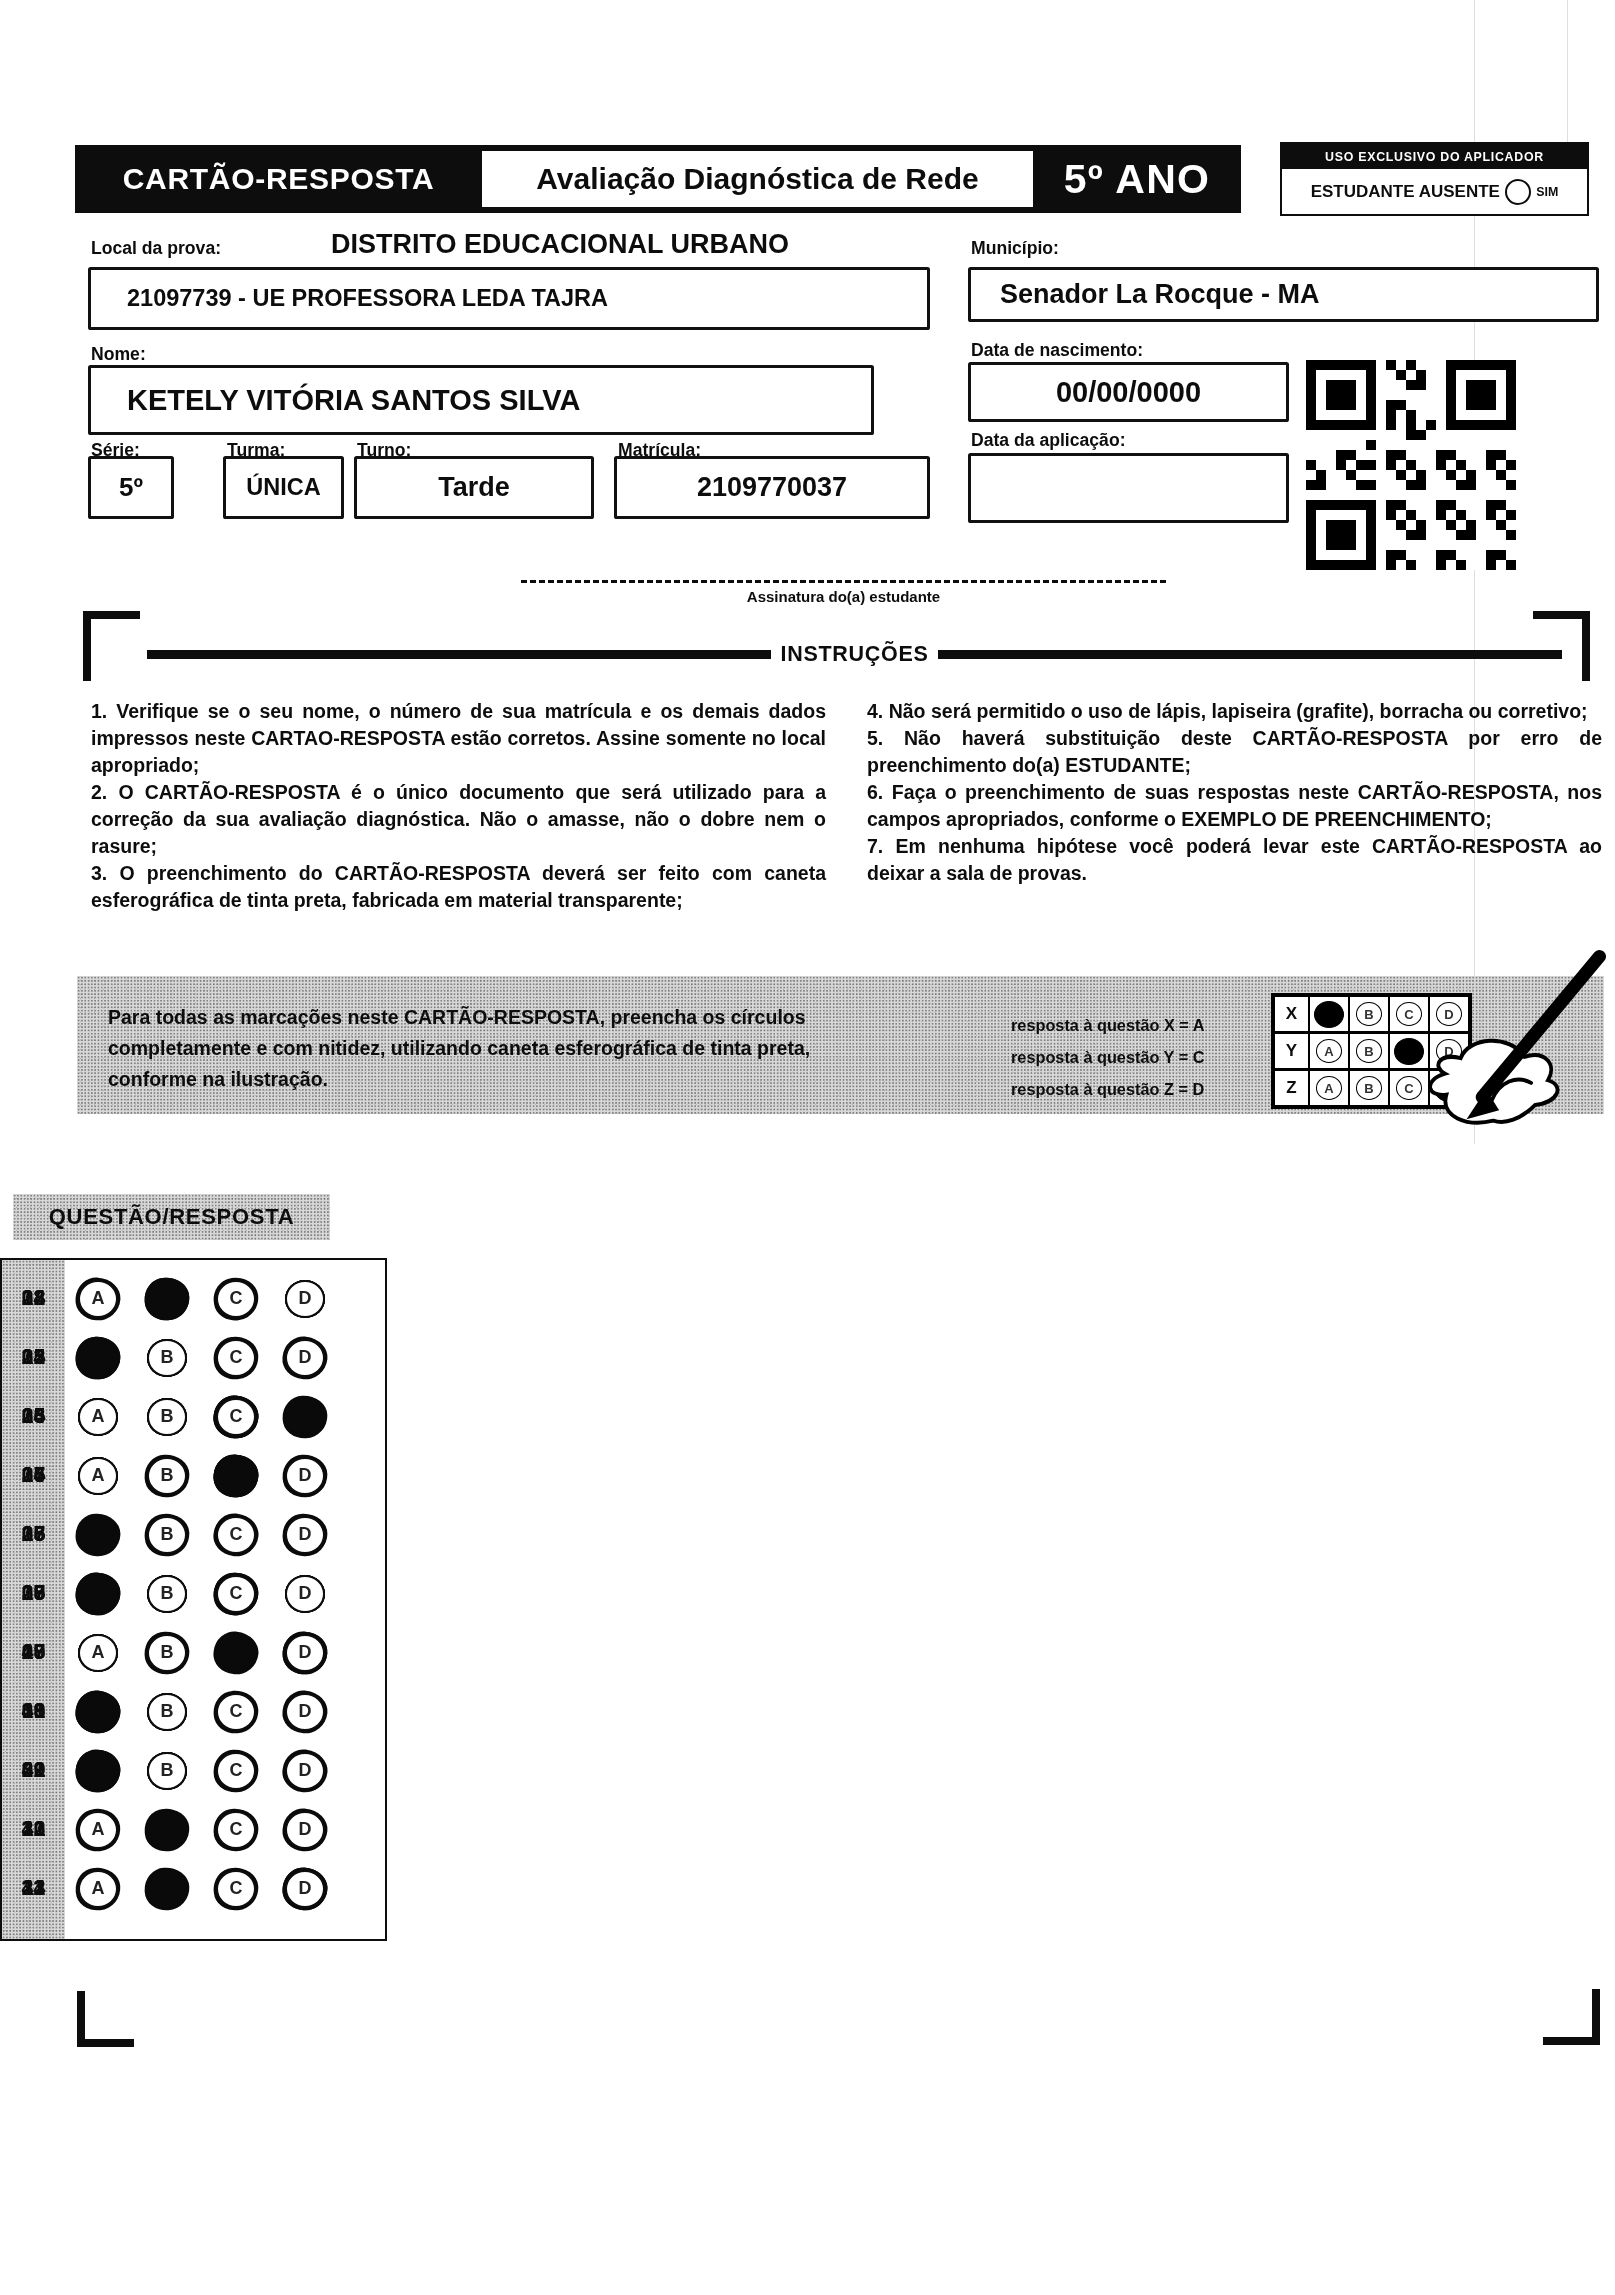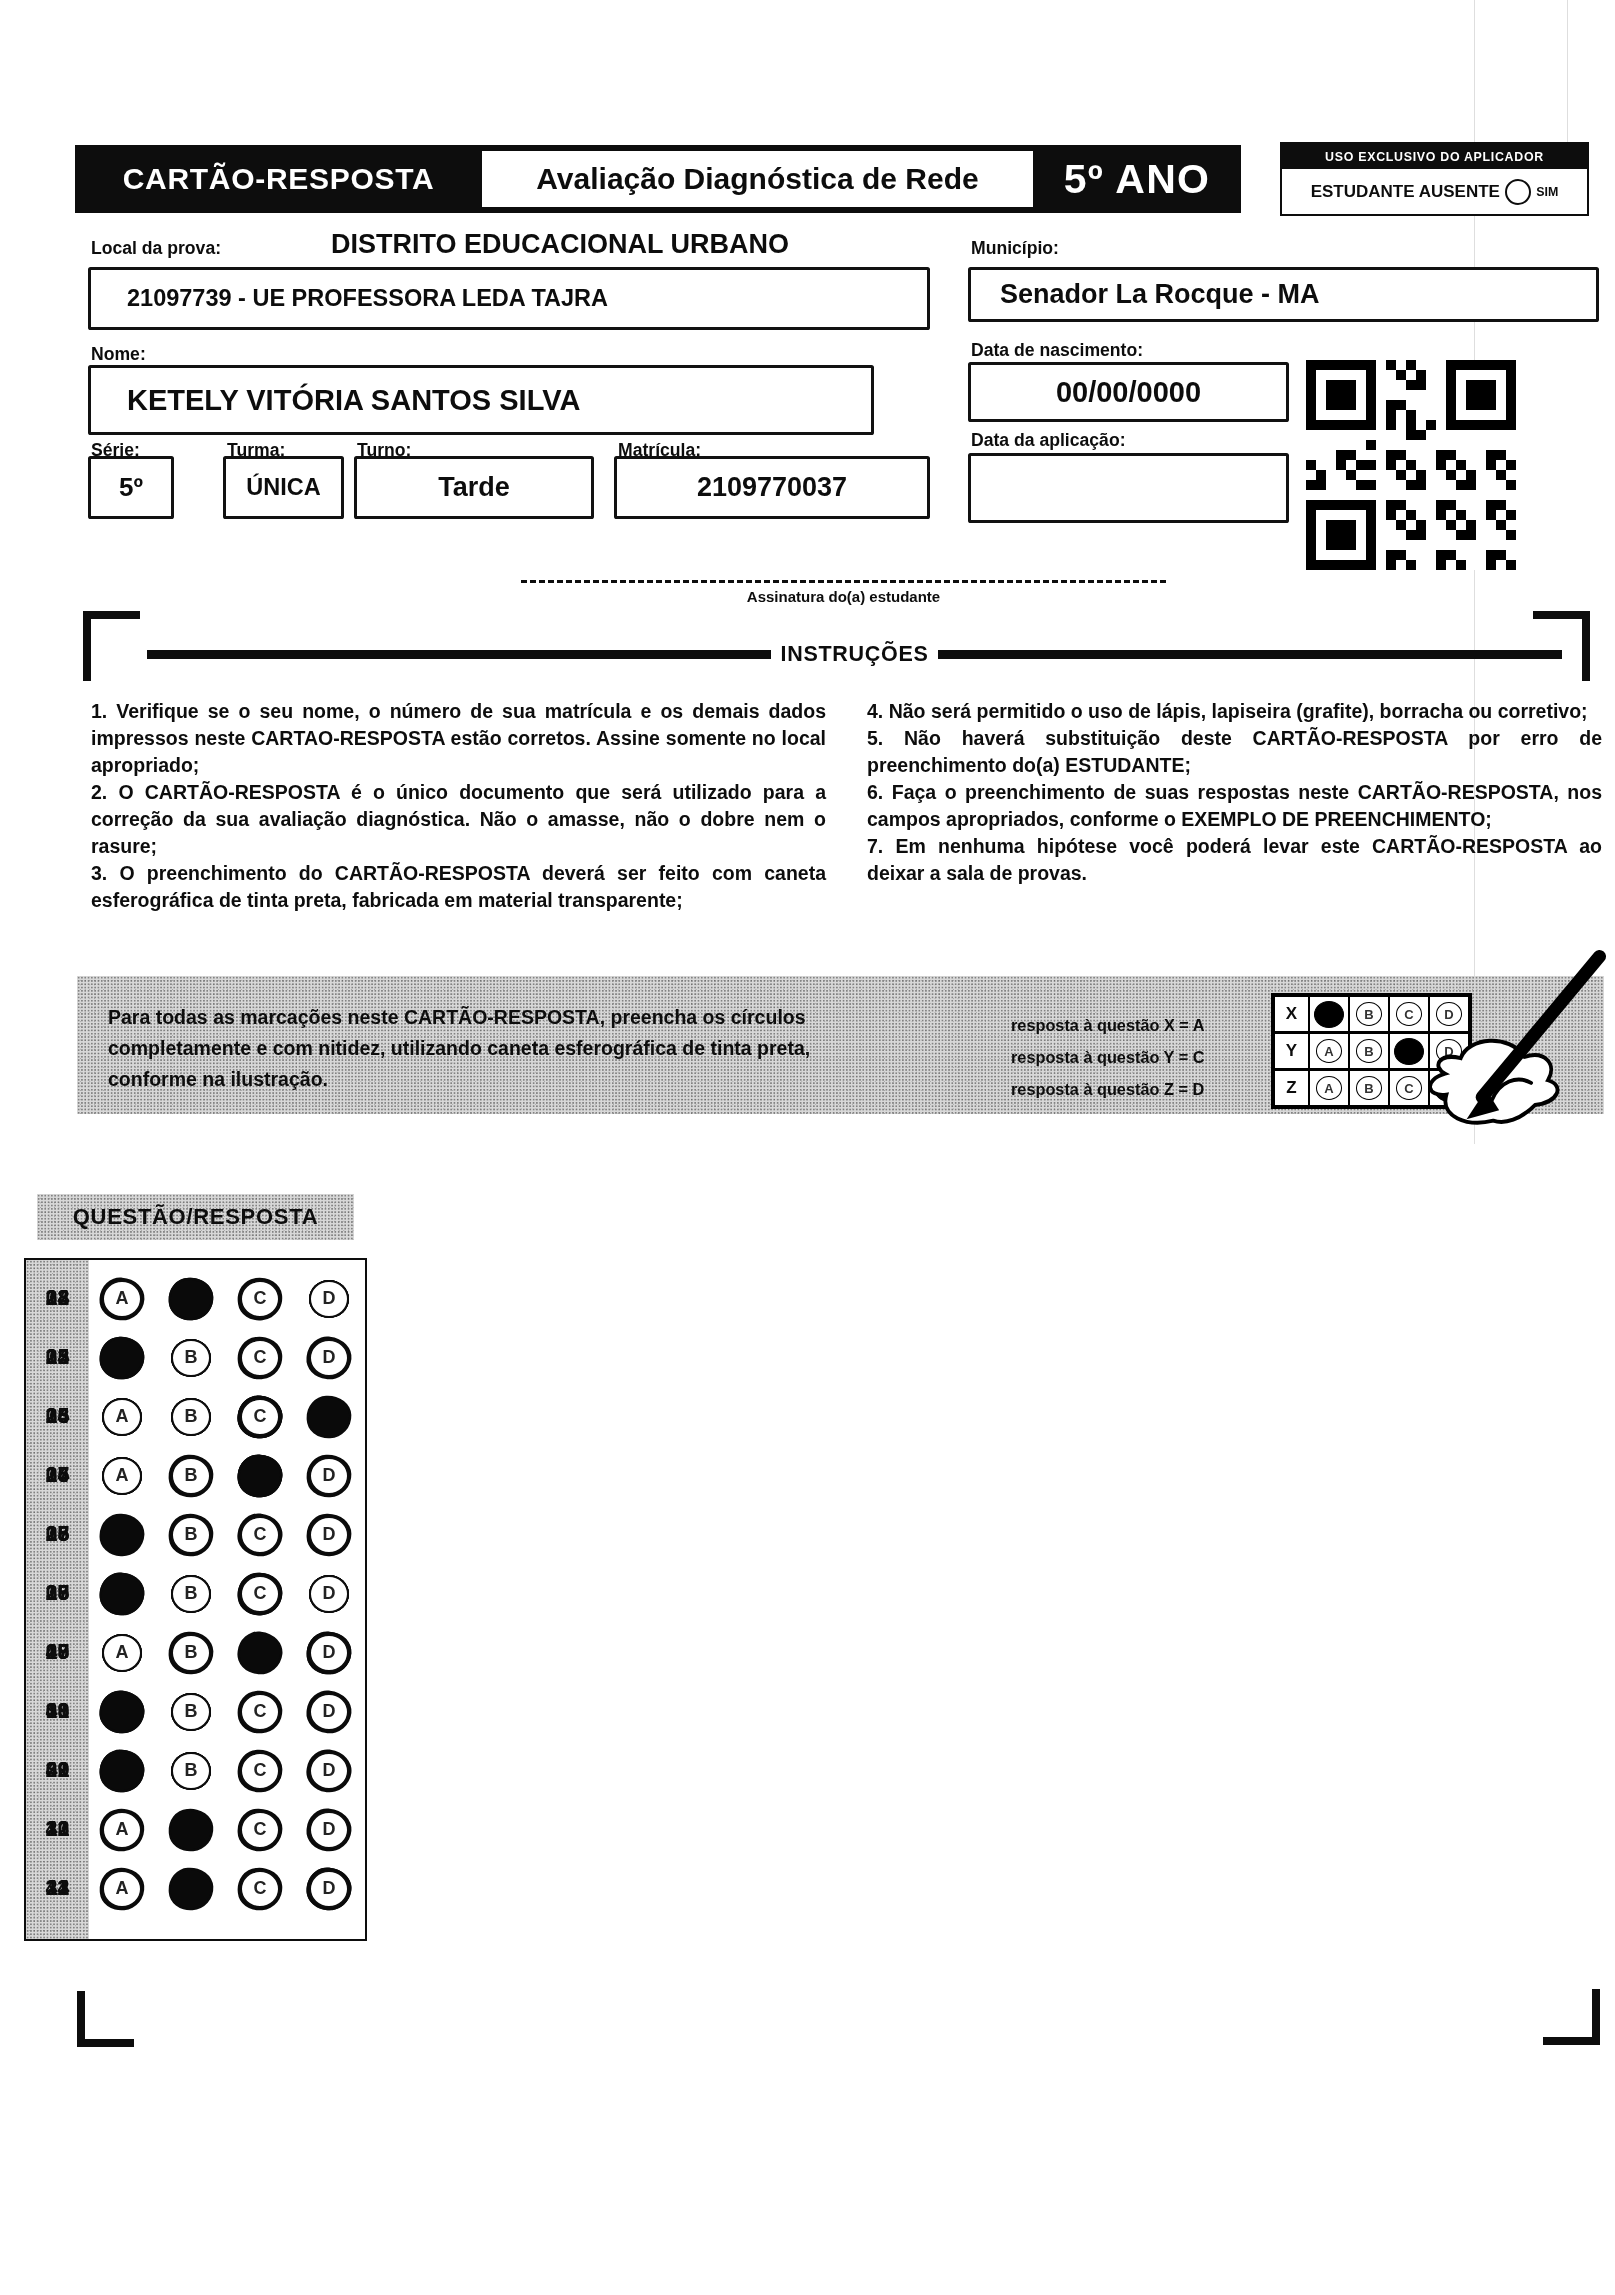--- a/index.html
+++ b/index.html
@@ -74,21 +74,21 @@
   .ex-row{display:flex;border-bottom:3.9px solid #000;}
   .ex-row:last-child{border-bottom:none;}
   .ex-label{width:33px;height:34px;display:flex;align-items:center;justify-content:center;font-size:17px;font-weight:bold;border-right:2.6px solid #000;}
   .ex-cell{width:38px;height:34px;display:flex;align-items:center;justify-content:center;border-right:2px solid #000;}
   .ex-cell:last-child{border-right:none;}
   .ex-bubble{width:26px;height:23.5px;border:1.3px solid #000;border-radius:50%;display:flex;align-items:center;justify-content:center;font-size:13px;font-weight:bold;box-sizing:border-box;color:#333;}
   .ex-bubble.ex-filled{background:#000;border-color:#000;width:30px;height:27px;color:transparent;}
   #hand-svg{left:1394px;top:946px;}
 
   
-  .answer-col{position:absolute;top:1194px;width:343px;padding-left:24px;}
+  .answer-col{position:absolute;top:1194px;width:387px;}
   .answer-col:nth-of-type(1){left:83px;}
   .answer-col:nth-of-type(2){left:461px;}
   .answer-col:nth-of-type(3){left:839px;}
   .answer-col:nth-of-type(4){left:1217px;}
   .col-header{margin-left:13px;width:317px;height:46px;display:flex;align-items:center;justify-content:center;font-size:22px;font-weight:bold;letter-spacing:0.7px;}
   .answer-box{margin-top:18px;height:670px;border:2.6px solid #0d0d0d;background:#fff;position:relative;box-sizing:content-box;padding-top:9px;}
   .num-strip{position:absolute;left:0;top:0;bottom:0;width:63px;z-index:0;}
   .q-row{position:relative;display:flex;align-items:center;height:59px;z-index:1;}
   .q-num{width:63px;text-align:center;font-size:21.5px;font-weight:bold;}
   .bubble{width:40px;height:38px;border:2px solid #0d0d0d;border-radius:50%;display:flex;align-items:center;justify-content:center;

